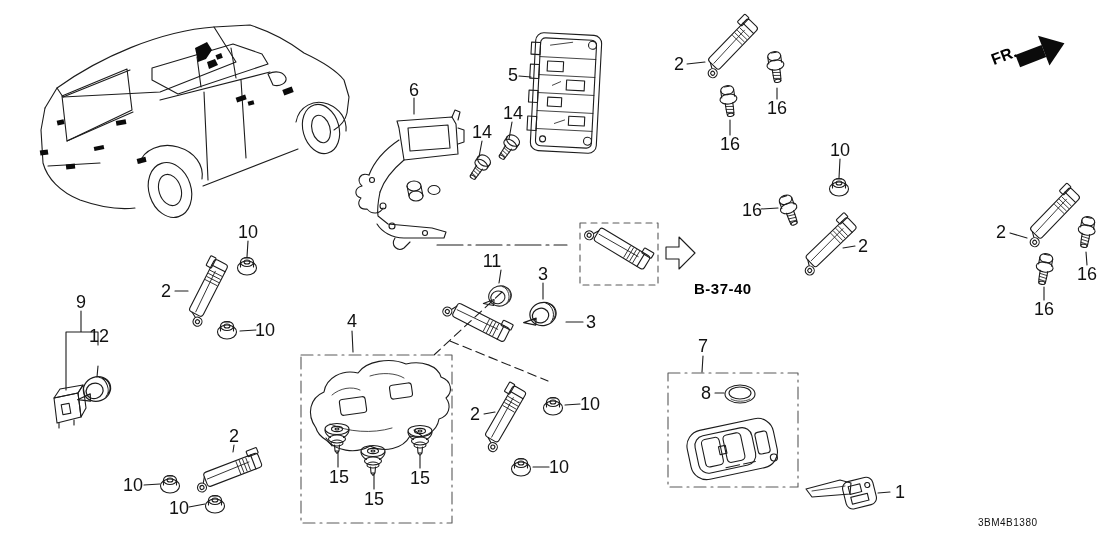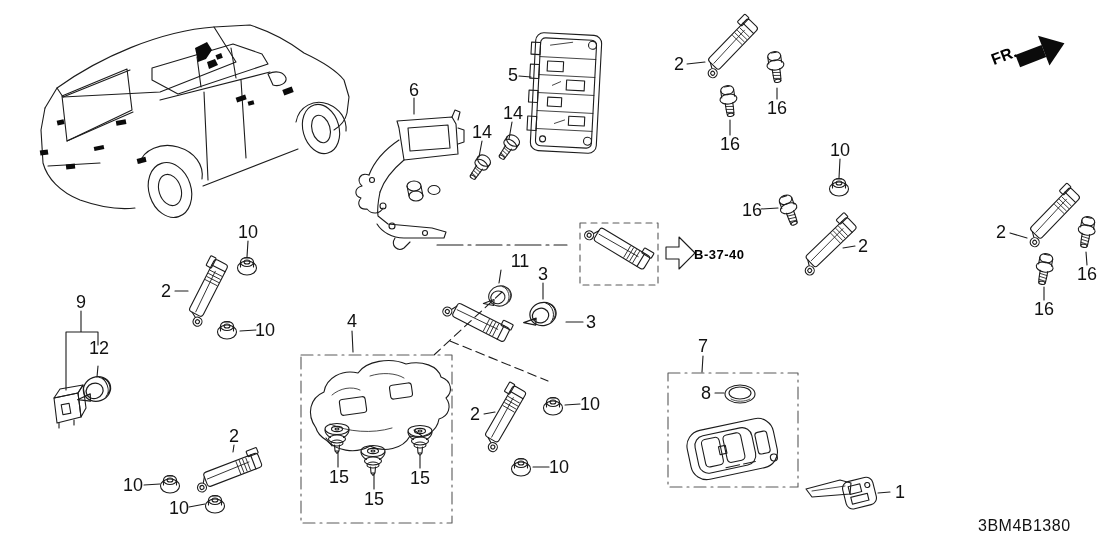--- a/index.html
+++ b/index.html
@@ -7,25 +7,25 @@
          font-family:"Liberation Sans",sans-serif;}
   #art{position:absolute;left:0;top:0;}
   #art path,#art ellipse,#art rect,#art circle,#art line,#art polygon,#art polyline{
       fill:none;stroke:#1c1c1c;stroke-width:1.1;stroke-linecap:round;stroke-linejoin:round;}
   #art .fill{fill:#0b0b0b;stroke:none;}
   #art .thin{stroke-width:0.8;}
   #art .leader{stroke:#222;stroke-width:1;}
   #art .dashbox{stroke:#5a5a5a;stroke-width:1.1;}
   .callout{position:absolute;transform:translate(-50%,-50%);font-size:18px;color:#111;
            white-space:nowrap;line-height:1;}
-  .ref-link{position:absolute;transform:translateY(-50%);font-size:13px;font-weight:bold;
-            letter-spacing:.5px;color:#000;white-space:nowrap;}
+  .ref-link{position:absolute;transform:translateY(-50%);font-size:15px;font-weight:bold;
+            letter-spacing:.5px;color:#000;white-space:nowrap;margin-top:34px;}
   .fr-label{position:absolute;transform:translate(-50%,-50%) rotate(-21deg);font-size:16px;
             font-weight:bold;color:#000;}
-  .code{position:absolute;font-size:16px;color:#111;letter-spacing:.5px;}
+  .code{position:absolute;font-size:10px;color:#111;letter-spacing:.5px;}
 </style>
 </head>
 <body>
 
 <div id="stage">
 
 <svg id="art" width="1108" height="554" viewBox="0 0 1108 554">
   <defs>
     <g id="nut10">
       <ellipse cx="0" cy="1" rx="9.5" ry="7"></ellipse>
@@ -302,22 +302,22 @@
 <span class="callout" style="left:840px;top:150px">10</span>
 <span class="callout" style="left:752px;top:210px">16</span>
 <span class="callout" style="left:863px;top:246px">2</span>
 <span class="callout" style="left:1001px;top:232px">2</span>
 <span class="callout" style="left:1087px;top:274px">16</span>
 <span class="callout" style="left:1044px;top:309px">16</span>
 <span class="callout" style="left:248px;top:232px">10</span>
 <span class="callout" style="left:166px;top:291px">2</span>
 <span class="callout" style="left:265px;top:330px">10</span>
 <span class="callout" style="left:81px;top:302px">9</span>
-<span class="callout" style="left:99px;top:348px">12</span>
-<span class="callout" style="left:520px;top:261px">11</span>
+<span class="callout" style="left:99px;top:336px">12</span>
+<span class="callout" style="left:492px;top:261px">11</span>
 <span class="callout" style="left:543px;top:274px">3</span>
 <span class="callout" style="left:591px;top:322px">3</span>
 <span class="callout" style="left:352px;top:321px">4</span>
 <span class="callout" style="left:339px;top:477px">15</span>
 <span class="callout" style="left:374px;top:499px">15</span>
 <span class="callout" style="left:420px;top:478px">15</span>
 <span class="callout" style="left:475px;top:414px">2</span>
 <span class="callout" style="left:590px;top:404px">10</span>
 <span class="callout" style="left:559px;top:467px">10</span>
 <span class="callout" style="left:234px;top:436px">2</span>

